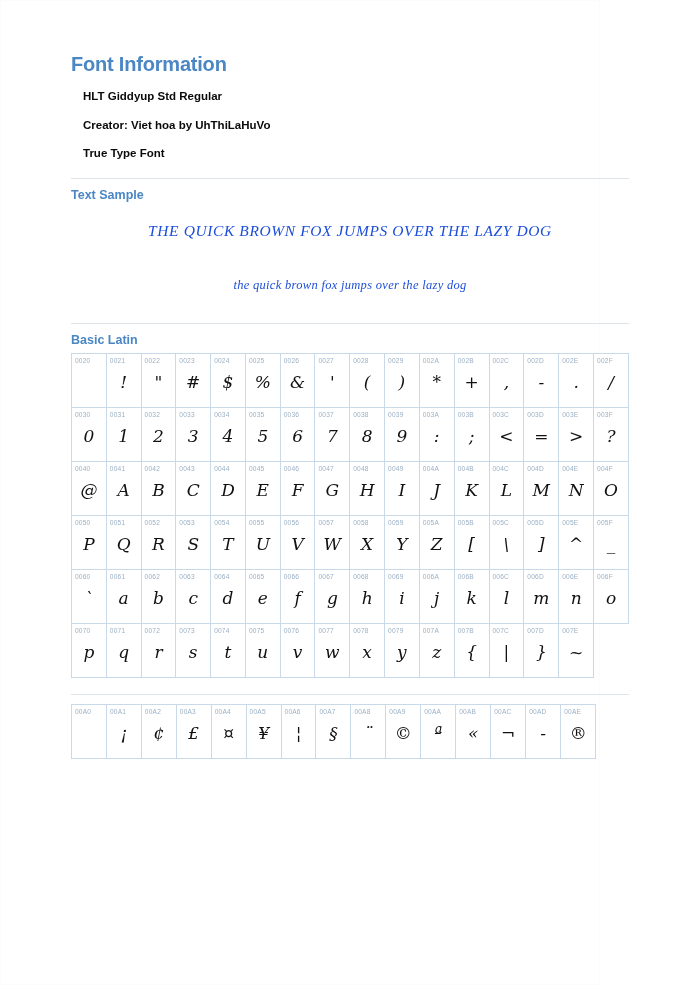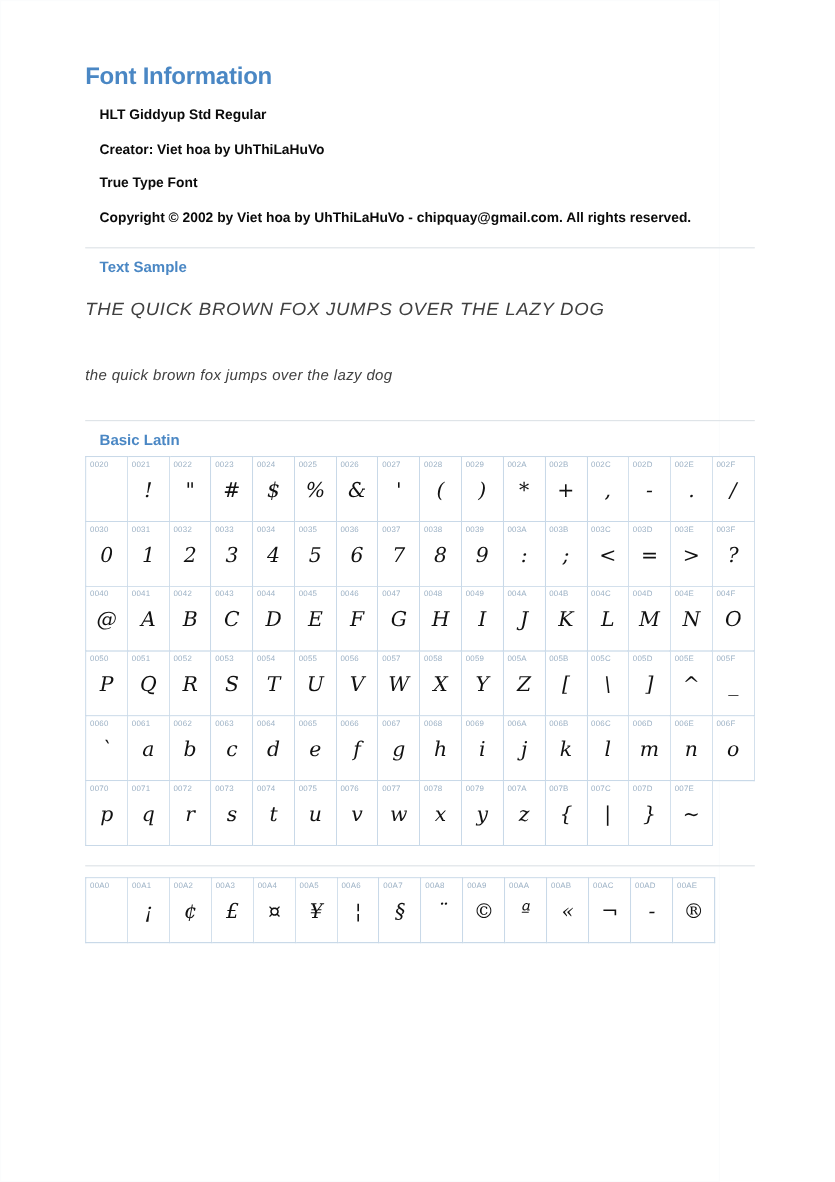--- a/index.html
+++ b/index.html
@@ -56,32 +56,32 @@
   }
   .section-rule {
     border-top: 1px solid #dfe4e8;
     height: 0;
     margin-bottom: 9px;
   }
   .section-title {
     font-size: 12.5px;
     font-weight: bold;
     color: #4a87c4;
-    margin: 0 0 6px 12px;
+    margin: 0 0 6px 0;
   }
 
   
   .sample-area {
     padding: 6px 0 14px 0;
   }
   .sample-line {
-    text-align: left;
-    font-family: Liberation Sans, sans-serif;
+    text-align: center;
+    font-family: Liberation Serif, serif;
     font-style: italic;
-    color: #404040;
+    color: #1d4ed8;
     white-space: nowrap;
   }
   .sample-upper {
     font-size: 15.5px;
     letter-spacing: 0.6px;
     margin: 8px 0 0 0;
     transform: scaleY(0.95);
   }
   .sample-lower {
     font-size: 12.5px;
@@ -133,21 +133,20 @@
 </head>
 <body>
 
 <div class="page">
   <div class="content">
 
     <h1 class="doc-title">Font Information</h1>
     <p class="meta-line">HLT Giddyup Std Regular</p>
     <p class="meta-line">Creator: Viet hoa by UhThiLaHuVo</p>
     <p class="meta-line">True Type Font</p>
-    <p class="meta-line wrap">Copyright © 2002 by Viet hoa by UhThiLaHuVo - chipquay@gmail.com. All rights reserved.</p>
 
     <div class="section">
       <div class="section-rule"></div>
       <h2 class="section-title">Text Sample</h2>
       <div class="sample-area">
         <div class="sample-line sample-upper">THE QUICK BROWN FOX JUMPS OVER THE LAZY DOG</div>
         <div class="sample-line sample-lower">the quick brown fox jumps over the lazy dog</div>
       </div>
     </div>
 

